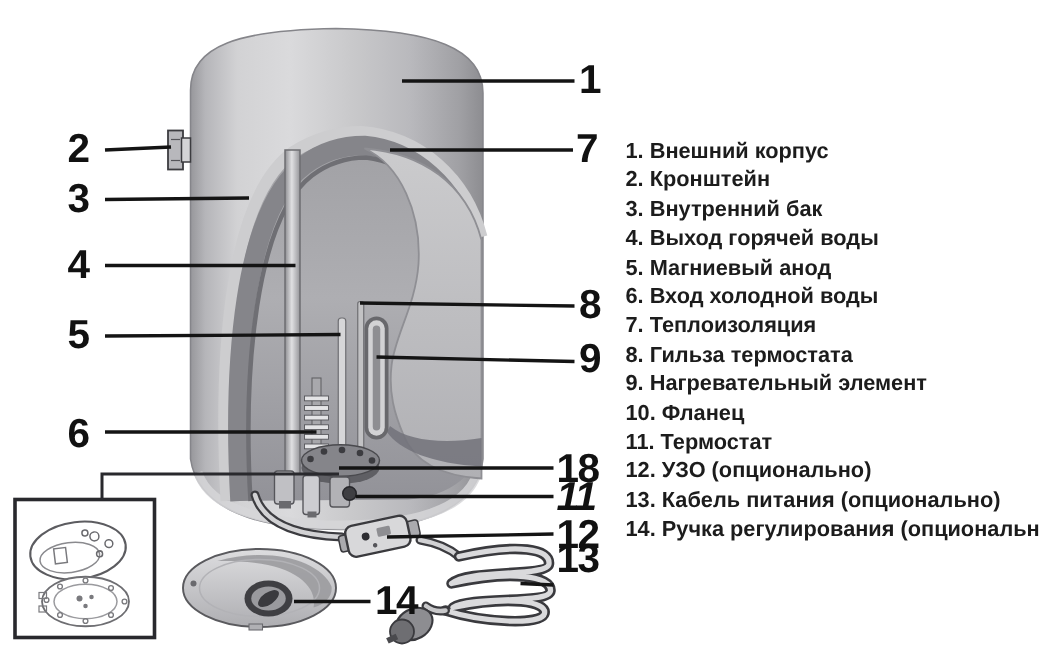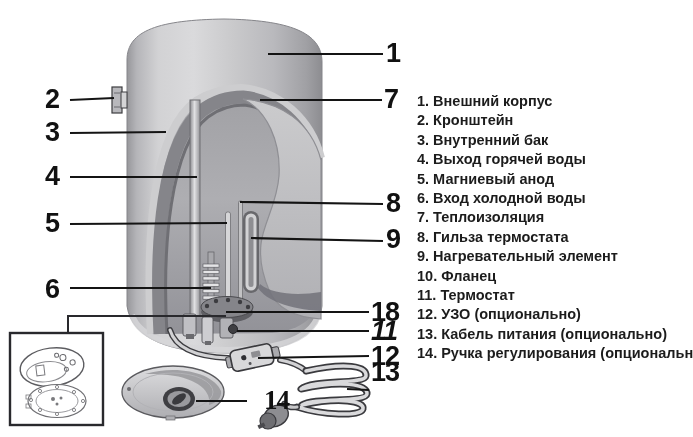--- a/index.html
+++ b/index.html
@@ -11,21 +11,21 @@
   .co{
     position:absolute;font-size:27px;font-weight:700;color:#111;
     line-height:1;letter-spacing:-1px;font-family:"Liberation Sans",sans-serif;
   }
   #n1{left:386px;top:40px;}  #n2{left:45px;top:86px;}
   #n3{left:45px;top:119px;}  #n4{left:45px;top:163px;}
   #n5{left:45px;top:210px;}  #n6{left:45px;top:276px;}
   #n7{left:384px;top:86px;}  #n8{left:386px;top:190px;}
   #n9{left:386px;top:226px;} #n10{left:371px;top:299px;}
   #n11{left:371px;top:318px;font-style:italic;}#n12{left:371px;top:343px;text-align:right;}
-  #n13{left:371px;top:359px;}#n14{left:264px;top:387px;font-family:Liberation Serif, serif;}
+  #n13{left:371px;top:359px;}#n14{left:250px;top:387px;}
   .legend{
     position:absolute;left:417px;top:92px;width:280px;
     font-size:14.5px;font-weight:600;color:#1c1c1c;line-height:19.4px;
     white-space:nowrap;
   }
 </style>
 </head>
 <body>
 
 <div class="stage">

